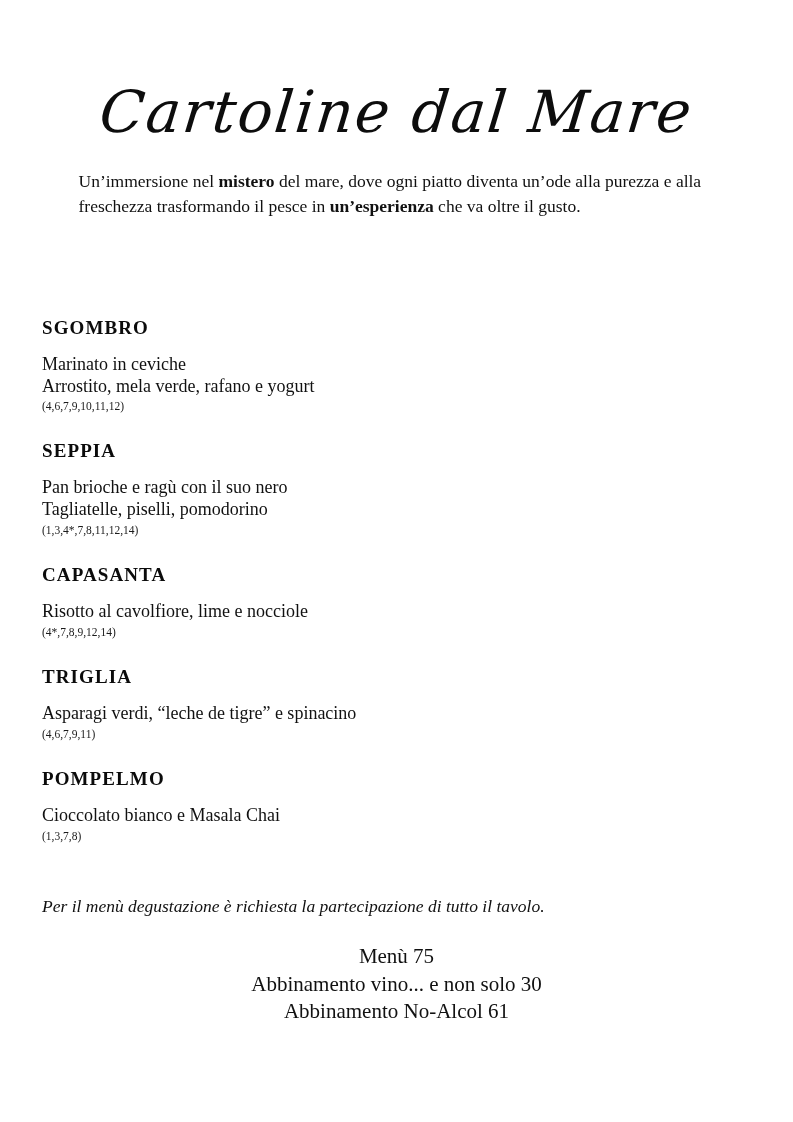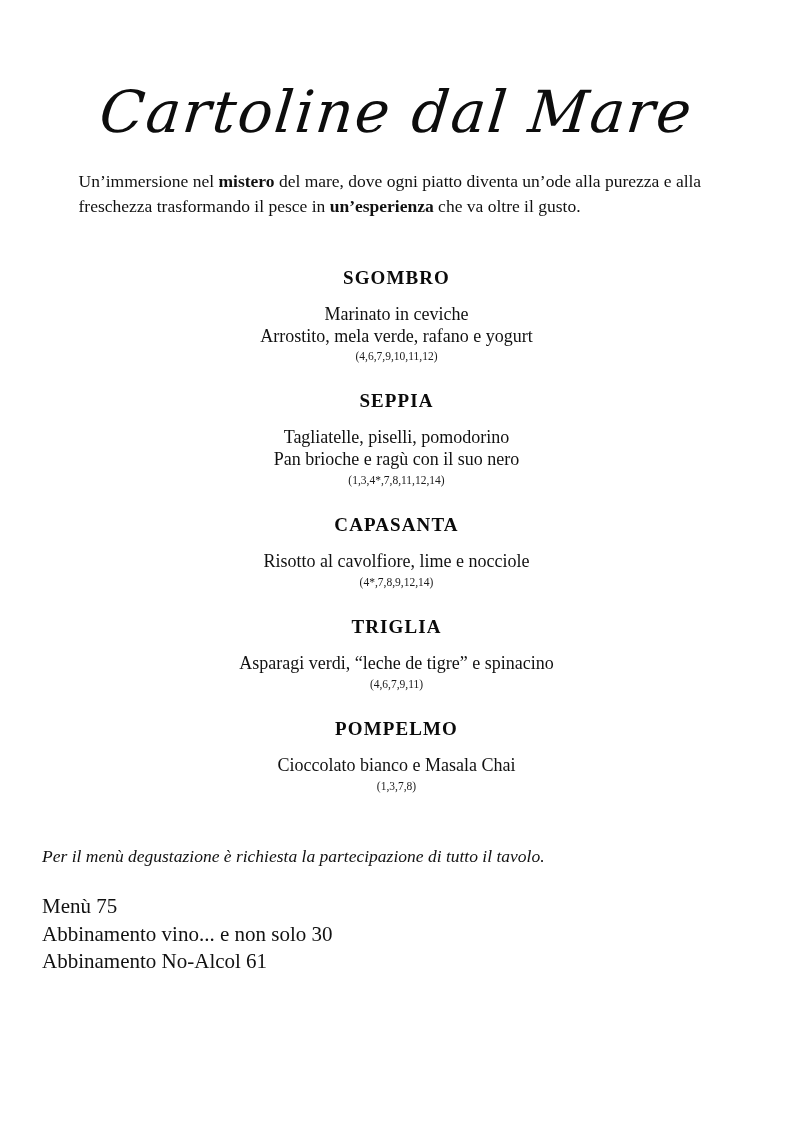--- a/index.html
+++ b/index.html
@@ -46,22 +46,22 @@
     font-size: 17.5px;
     line-height: 1.42;
     color: #111;
   }
   .intro b {
     font-weight: 700;
   }
 
   
   .courses {
-    margin-top: 48px;
-    text-align: center;
+    margin-top: 98px;
+    text-align: left;
   }
   .course {
     margin-bottom: 26px;
   }
   .course-name {
     font-size: 19px;
     font-weight: 700;
     letter-spacing: 1.1px;
     margin-bottom: 15px;
     color: #0b0b0b;
@@ -81,20 +81,21 @@
   
   .note {
     margin-top: 52px;
     text-align: left;
     font-style: italic;
     font-size: 17.5px;
     color: #111;
   }
   .prices {
     margin-top: 26px;
+    text-align: center;
   }
   .price-line {
     font-size: 21px;
     line-height: 1.32;
     color: #111;
   }
 </style>
 </head>
 <body>
 
@@ -112,22 +113,22 @@
 
     <div class="course">
       <div class="course-name">SGOMBRO</div>
       <div class="course-line">Marinato in ceviche</div>
       <div class="course-line">Arrostito, mela verde, rafano e yogurt</div>
       <div class="course-allergens">(4,6,7,9,10,11,12)</div>
     </div>
 
     <div class="course">
       <div class="course-name">SEPPIA</div>
+      <div class="course-line">Pan brioche e ragù con il suo nero</div>
       <div class="course-line">Tagliatelle, piselli, pomodorino</div>
-      <div class="course-line">Pan brioche e ragù con il suo nero</div>
       <div class="course-allergens">(1,3,4*,7,8,11,12,14)</div>
     </div>
 
     <div class="course">
       <div class="course-name">CAPASANTA</div>
       <div class="course-line">Risotto al cavolfiore, lime e nocciole</div>
       <div class="course-allergens">(4*,7,8,9,12,14)</div>
     </div>
 
     <div class="course">

